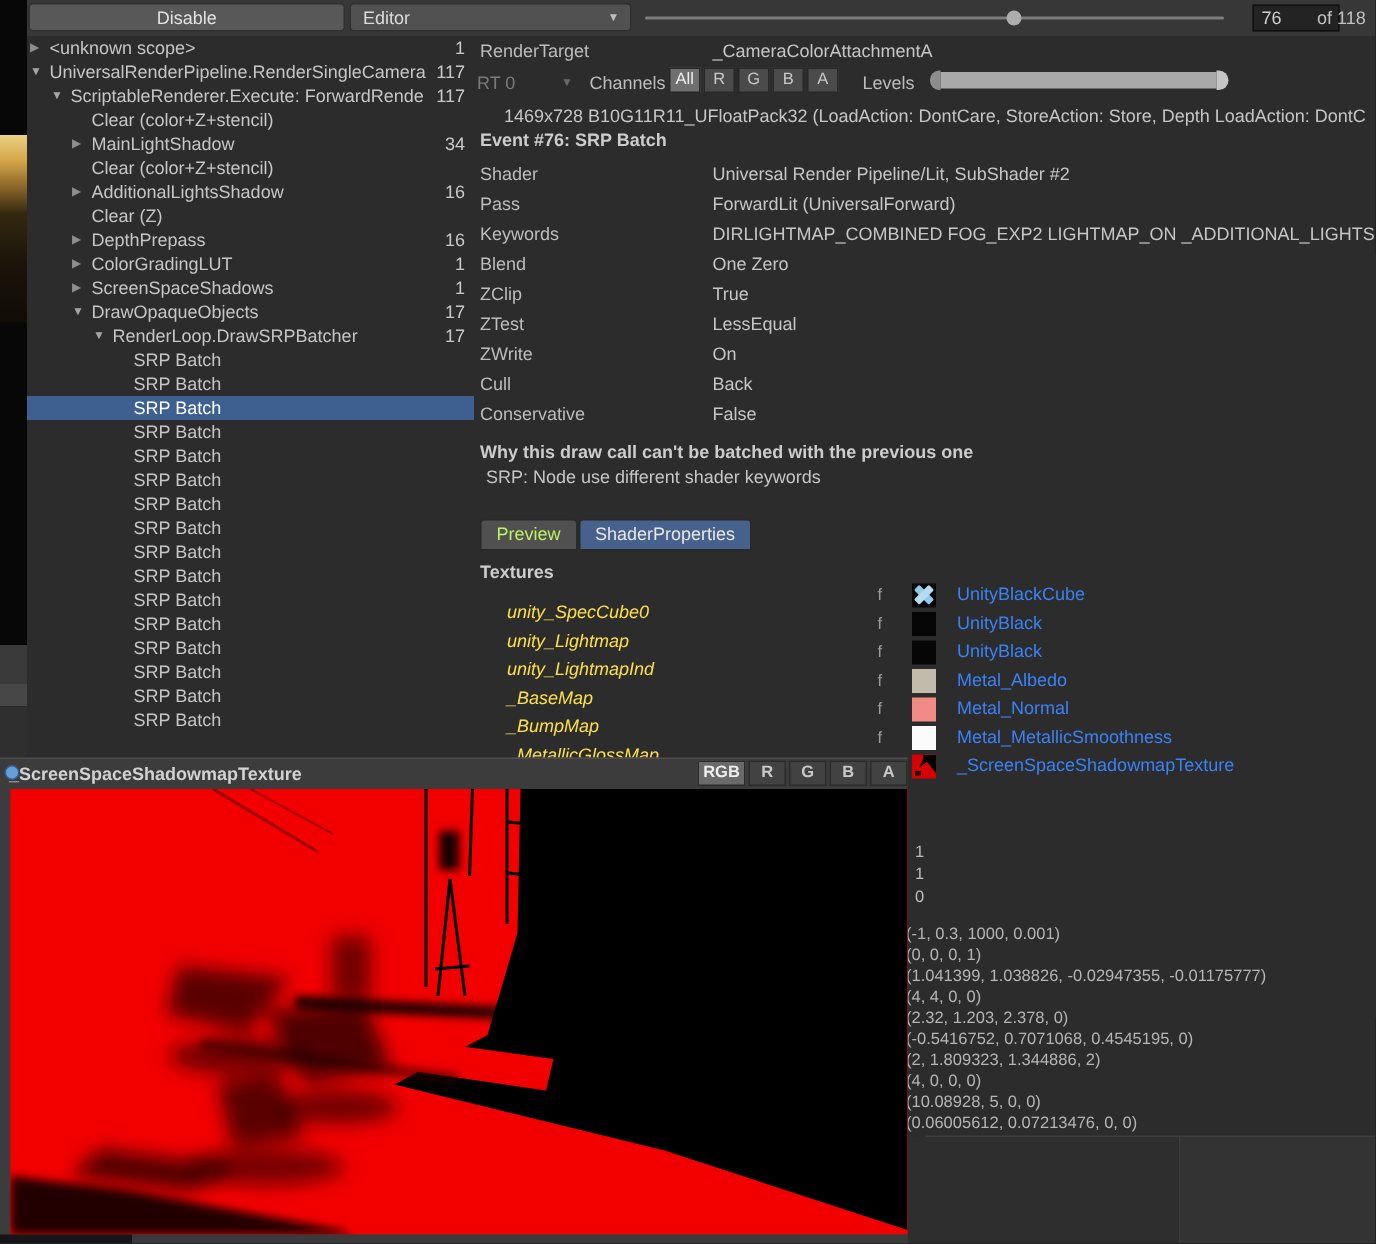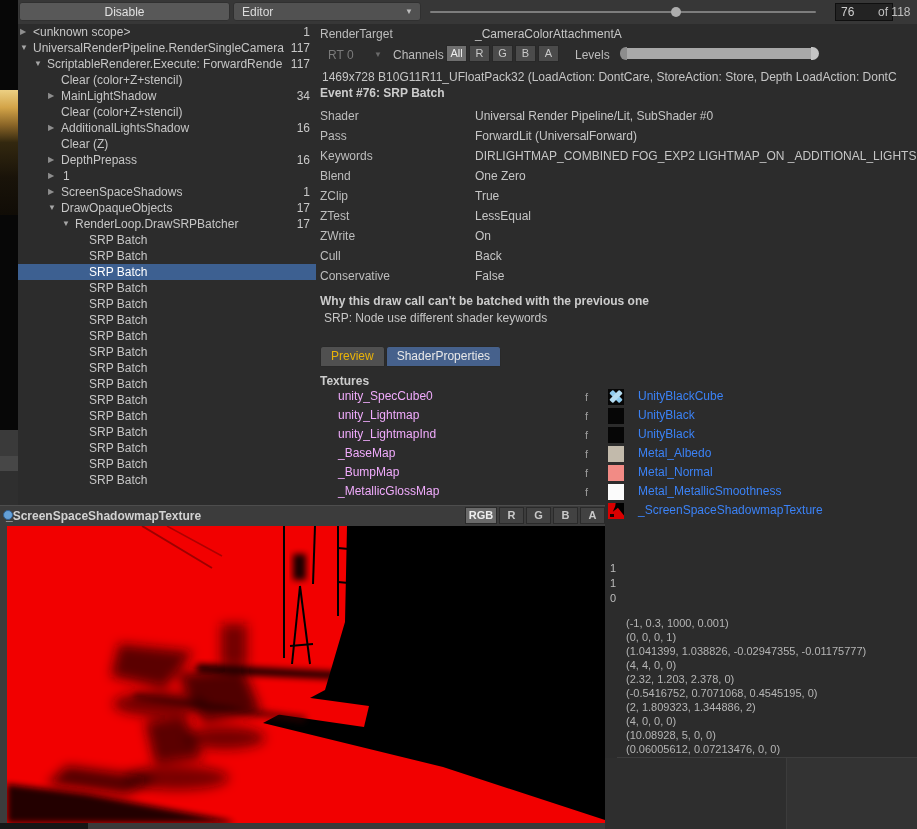--- a/index.html
+++ b/index.html
@@ -35,59 +35,59 @@
   .tree-row .lbl{flex:1 1 auto;overflow:hidden;color:#c6c6c6;}
   .tree-row .cnt{flex:0 0 auto;padding:0 6px 0 2px;color:#c9c9c9;}
   .tree-row.selected{background:var(--sel,#3d6091);}
   .tree-row.selected .lbl,.tree-row.selected .cnt{color:#ffffff;}
 
   
   .detail{left:316px;top:24px;width:601px;height:805px;background:#2c2c2c;overflow:hidden;}
   .d-label{position:absolute;color:#bdbdbd;white-space:nowrap;}
   .d-value{position:absolute;color:#c6c6c6;white-space:nowrap;}
   .bold{font-weight:bold;color:#cccccc;}
-  .rt-dd{position:absolute;left:12px;top:24px;color:#7b7b7b;}
+  .rt-dd{position:absolute;left:2px;top:24px;color:#7b7b7b;}
   .rt-caret{position:absolute;left:58px;top:26px;font-size:8px;color:#6a6a6a;}
   .chan-group{position:absolute;left:130px;top:21px;height:17px;display:flex;}
   .chan-btn{width:21px;height:17px;margin-right:2px;background:#4b4b4b;border:1px solid #282828;box-sizing:border-box;
     color:#c9c9c9;font-size:11px;text-align:center;line-height:15px;}
   .chan-btn.sel{background:#6f6f6f;color:#eeeeee;}
   .levels-bar{position:absolute;left:304px;top:23px;width:200px;height:13px;}
   .levels-bar .lcap{position:absolute;left:0;top:0;width:7px;height:13px;background:#8d8d8d;border-radius:6px 0 0 6px;}
   .levels-bar .fill{position:absolute;left:7px;top:1px;width:184px;height:11px;background:#a9a9a9;}
   .levels-bar .rcap{position:absolute;left:191px;top:0;width:8px;height:13px;background:#c4c4c4;border-radius:0 7px 7px 0;}
   .prop-rows{position:absolute;left:0;top:82px;width:601px;}
   .prop-row{position:relative;height:20px;line-height:20px;}
   .prop-row .pl{position:absolute;left:4px;color:#bdbdbd;}
   .prop-row .pv{position:absolute;left:159px;color:#c6c6c6;white-space:nowrap;}
   .tabs{position:absolute;left:4px;top:322px;height:21px;display:flex;}
   .tab{height:21px;padding:0 10px;background:#505050;border:1px solid #292929;box-sizing:border-box;
-    color:#eab308;line-height:19px;border-radius:3px 3px 0 0;margin-right:1px;}
+    color:#bef264;line-height:19px;border-radius:3px 3px 0 0;margin-right:1px;}
   .tab.sel{background:var(--tab,#46618c);color:#e8e8e8;}
   .tex-rows{position:absolute;left:0;top:365px;width:601px;}
   .tex-row{position:relative;height:19px;}
-  .tex-row .tn{position:absolute;left:22px;top:0;color:#f0abfc;}
+  .tex-row .tn{position:absolute;left:22px;top:12px;color:#fde047;font-style:italic;}
   .tex-row .tf{position:absolute;left:269px;top:2px;color:#9b9b9b;font-size:11px;}
   .tex-row .thumb{position:absolute;left:292px;top:0;width:16px;height:16px;overflow:hidden;}
   .tex-row .tv{position:absolute;left:322px;top:0;color:#3b82f6;}
   .thumb.black,.thumb.blackcube{background:#060606;}
   .thumb.blackcube::before,.thumb.blackcube::after{content:"";position:absolute;left:1px;top:5px;width:14px;height:5px;border-radius:1px;}
   .thumb.blackcube::before{background:#8fcbee;transform:rotate(45deg);}
   .thumb.blackcube::after{background:#b5ddf2;transform:rotate(-45deg);}
   .thumb.albedo{background:#c2baab;}
   .thumb.normal{background:#f28b85;}
   .thumb.metallic{background:#fbfbfb;}
   .thumb.shadowmap{background:#d80000;}
   .thumb.shadowmap::after{content:"";position:absolute;inset:0;background:#000;
     clip-path:polygon(48% 0,100% 0,100% 78%,62% 30%,30% 55%,45% 20%);}
   .thumb.shadowmap::before{content:"";position:absolute;left:2px;top:11px;width:4px;height:3px;background:#1a0000;}
   .thumb.tempbuffer{background:repeating-linear-gradient(90deg,#2a0000 0 2px,#a00000 2px 4px,#160000 4px 7px);}
   .thumb.tempbuffer::after{content:"";position:absolute;inset:0;background:linear-gradient(180deg,transparent 55%,rgba(0,0,0,.75));}
   .floats{position:absolute;left:294px;top:537px;line-height:15px;color:#bdbdbd;font-size:11px;}
-  .vectors{position:absolute;left:310px;top:592px;line-height:14px;color:#b5b5b5;font-size:11px;white-space:nowrap;}
+  .vectors{position:absolute;left:288px;top:592px;line-height:14px;color:#b5b5b5;font-size:11px;white-space:nowrap;}
 
   
   .br-line{left:617px;top:757px;width:300px;height:1px;background:#3e3e3e;}
   .br-area{left:605px;top:758px;width:312px;height:71px;background:#2e2e2e;}
   .br-area2{left:787px;top:758px;width:130px;height:71px;background:#333333;}
   .br-vline{left:786px;top:758px;width:1px;height:71px;background:#3c3c3c;}
 
   
   .preview{left:0;top:505px;width:605px;height:324px;background:#3c3c3c;border-top:1px solid #4d4d4d;box-sizing:border-box;}
   .pv-title{position:absolute;left:0;top:2px;height:16px;line-height:16px;font-weight:bold;color:#d2d2d2;padding-left:6px;}
@@ -164,20 +164,21 @@
         <span class="lbl">Clear (Z)</span>
         <span class="cnt"></span>
       </div>
       <div class="tree-row" style="padding-left: 30px;">
         <span class="arrow">▶</span>
         <span class="lbl">DepthPrepass</span>
         <span class="cnt">16</span>
       </div>
       <div class="tree-row" style="padding-left: 30px;">
         <span class="arrow">▶</span>
+        <span class="lbl">ColorGradingLUT</span>
         <span class="cnt">1</span>
       </div>
       <div class="tree-row" style="padding-left: 30px;">
         <span class="arrow">▶</span>
         <span class="lbl">ScreenSpaceShadows</span>
         <span class="cnt">1</span>
       </div>
       <div class="tree-row" style="padding-left: 30px;">
         <span class="arrow open">▼</span>
         <span class="lbl">DrawOpaqueObjects</span>
@@ -284,27 +285,27 @@
         <div class="chan-btn">B</div>
         <div class="chan-btn">A</div>
       </div>
     <div class="d-label" style="left:259px;top:24px;">Levels</div>
     <div class="levels-bar">
       <div class="lcap"></div>
       <div class="fill"></div>
       <div class="rcap"></div>
     </div>
 
-    <div class="d-value" style="left:6px;top:46px;">1469x728 B10G11R11_UFloatPack32 (LoadAction: DontCare, StoreAction: Store, Depth LoadAction: DontC</div>
+    <div class="d-value" style="left:20px;top:46px;">1469x728 B10G11R11_UFloatPack32 (LoadAction: DontCare, StoreAction: Store, Depth LoadAction: DontC</div>
     <div class="d-value bold" style="left:4px;top:62px;">Event #76: SRP Batch</div>
 
     <div class="prop-rows" id="propRows">
         <div class="prop-row">
           <div class="pl">Shader</div>
-          <div class="pv">Universal Render Pipeline/Lit, SubShader #0</div>
+          <div class="pv">Universal Render Pipeline/Lit, SubShader #2</div>
         </div>
         <div class="prop-row">
           <div class="pl">Pass</div>
           <div class="pv">ForwardLit (UniversalForward)</div>
         </div>
         <div class="prop-row">
           <div class="pl">Keywords</div>
           <div class="pv">DIRLIGHTMAP_COMBINED FOG_EXP2 LIGHTMAP_ON _ADDITIONAL_LIGHTS _</div>
         </div>
         <div class="prop-row">

